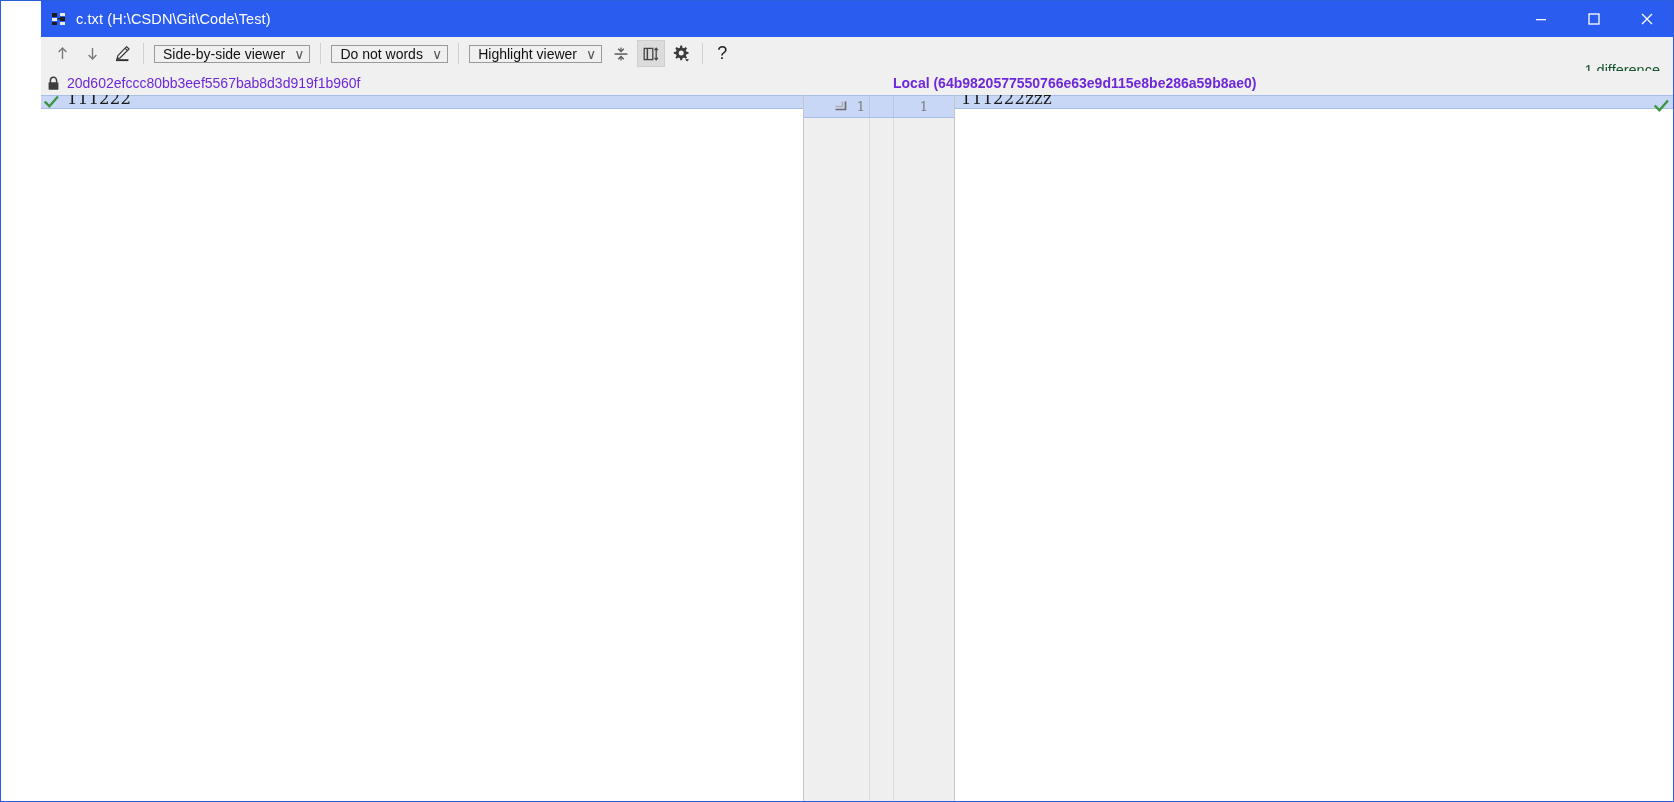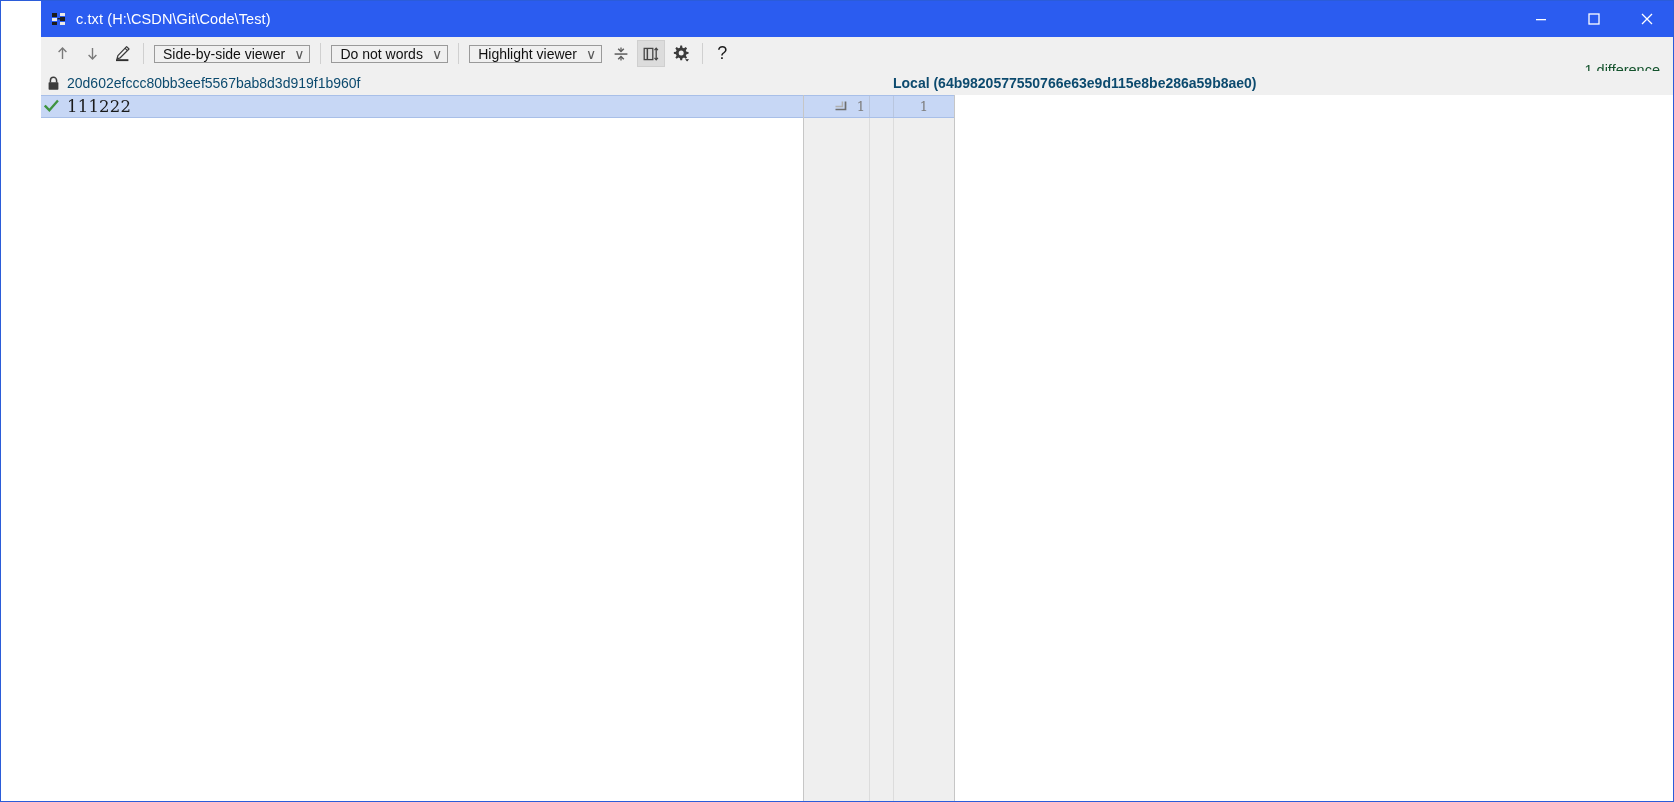--- a/index.html
+++ b/index.html
@@ -139,21 +139,21 @@
 
   
   .headerbar {
     height: 24px;
     min-height: 24px;
     background: #f0f0f0;
     display: flex;
     align-items: center;
     position: relative;
     font-size: 14px;
-    color: #0c4a6e;
+    color: #6d28d9;
     user-select: none;
   }
   .hdr-left {
     display: flex;
     align-items: center;
     padding-left: 6px;
     white-space: nowrap;
   }
   .lock-icon {
     width: 13px;
@@ -183,23 +183,23 @@
     background: #ffffff;
     overflow: hidden;
   }
   .pane-left  { width: 762px; flex: 0 0 762px; }
   .gutter     { width: 152px; flex: 0 0 152px; background: #efefef;
                 border-left: 1px solid #c6c6c6; border-right: 1px solid #c6c6c6;
                 box-sizing: border-box; position: relative; }
   .pane-right { flex: 1 1 auto; }
 
   .row {
-    height: 23px;
-    display: flex;
-    align-items: center;
+    height: 14px;
+    display: flex;
+    align-items: flex-end;
     box-sizing: border-box;
   }
   .row.selected {
     background: #c7d7f5;
     border-top: 1px solid #a8bfe8;
     border-bottom: 1px solid #a8bfe8;
   }
 
   .marker-col {
     width: 20px;
@@ -431,17 +431,27 @@
         </div>
         <div class="g-cell c2"></div>
         <div class="g-cell c3">
           <span>1</span>
         </div>
       </div>
       <div class="gutter-bodyline" style="left:65px;"></div>
       <div class="gutter-bodyline" style="left:89px;"></div>
     </div>
 
+    <div class="pane pane-right">
+      <div class="row selected">
+        <div class="code-text">111222zzz</div>
+        <div class="right-check">
+          <svg class="ico" width="15" height="15" viewBox="0 0 15 15">
+            <path d="M1.6 7.4 L5.4 11.3 L13.2 2.4" stroke="#3f9440" stroke-width="2.3" fill="none" stroke-linecap="square"></path>
+          </svg>
+        </div>
+      </div>
+    </div>
 
   </div>
 
   <div class="statusline"></div>
 </div>
 
 </body></html>

